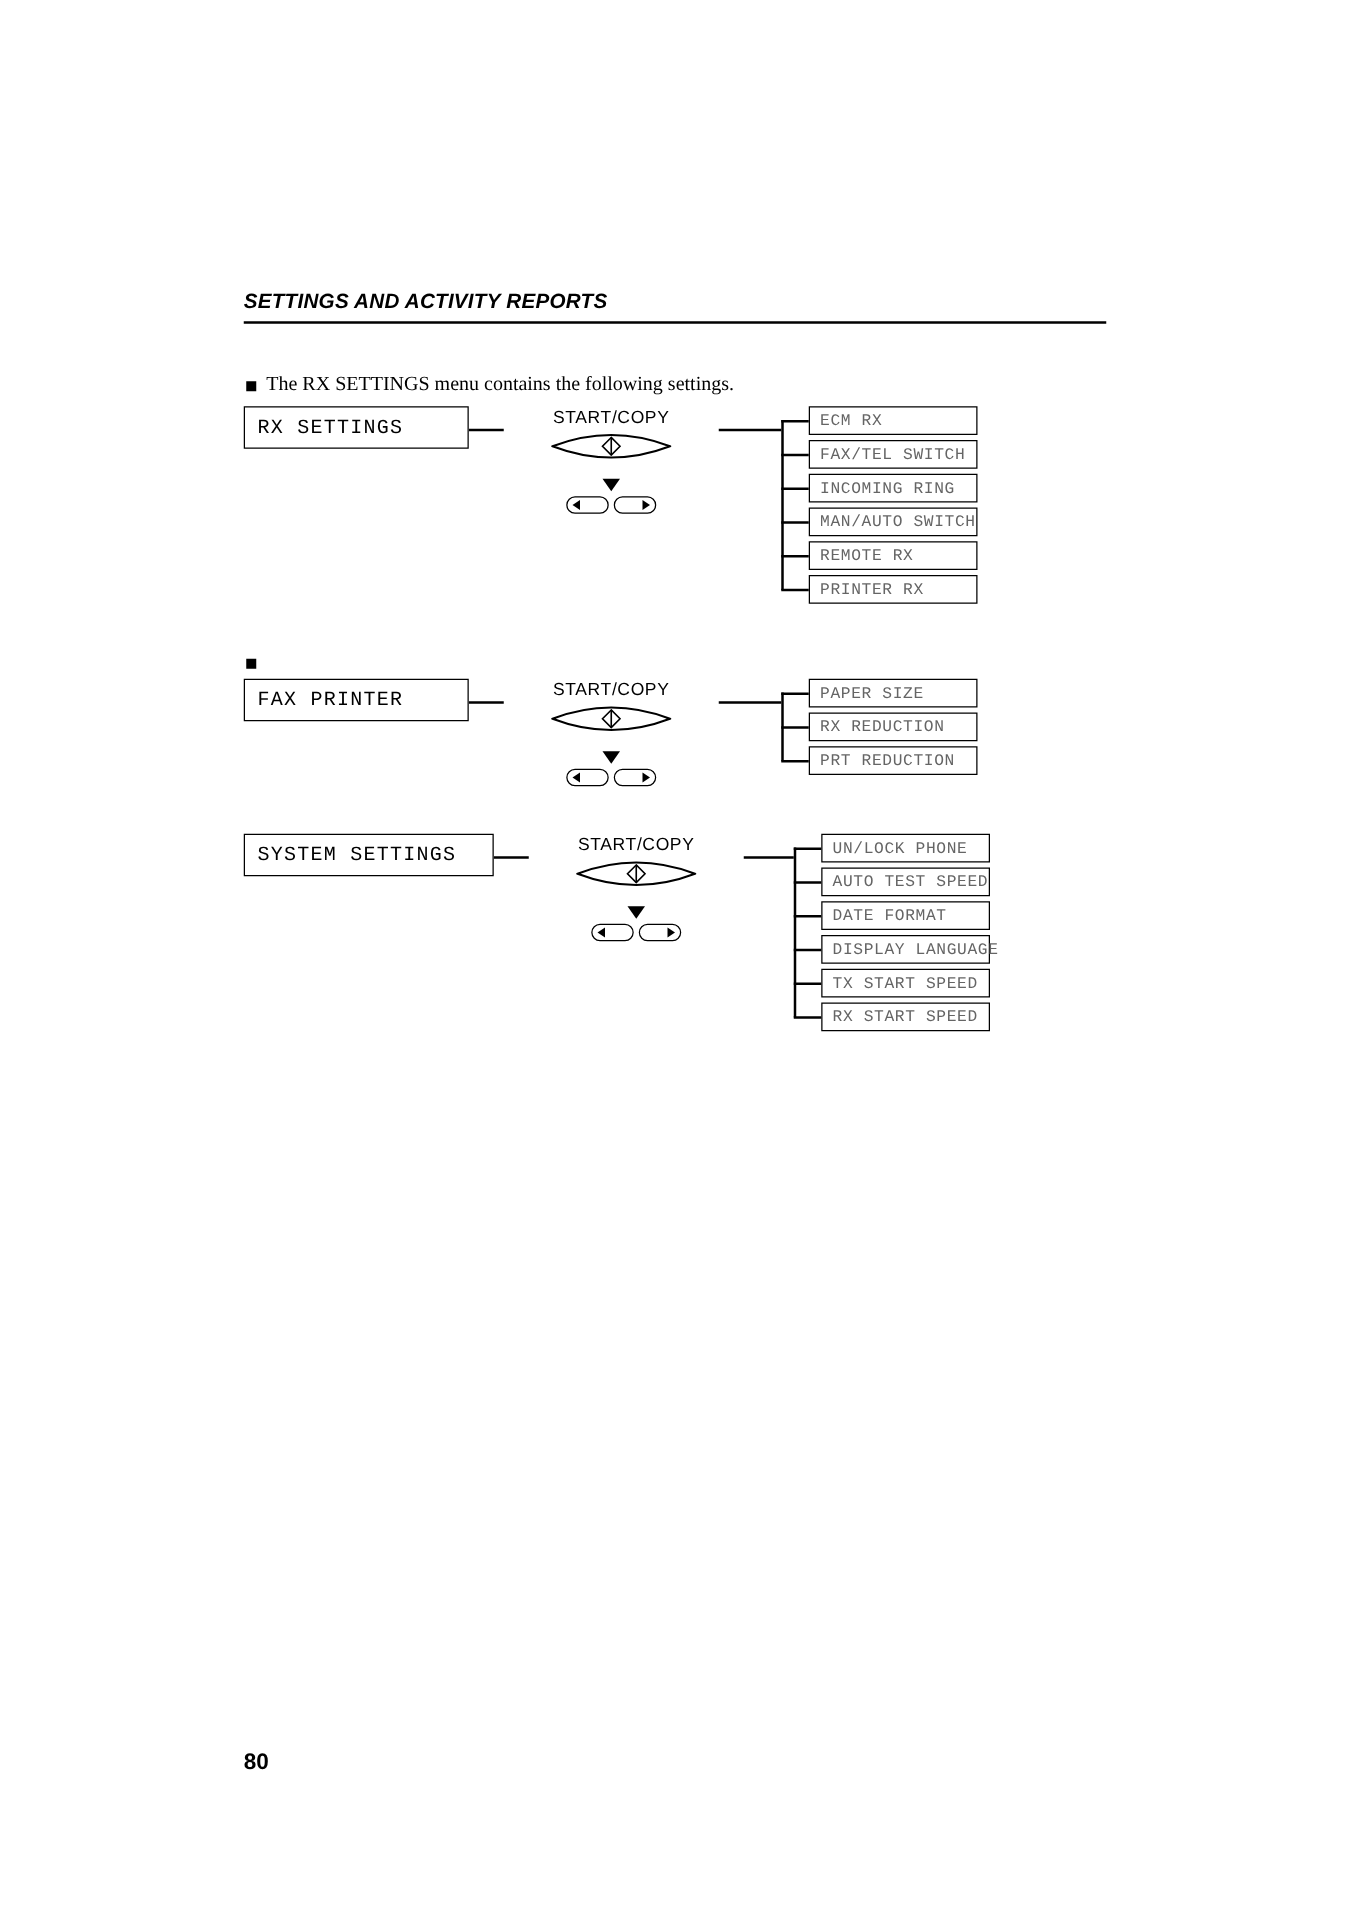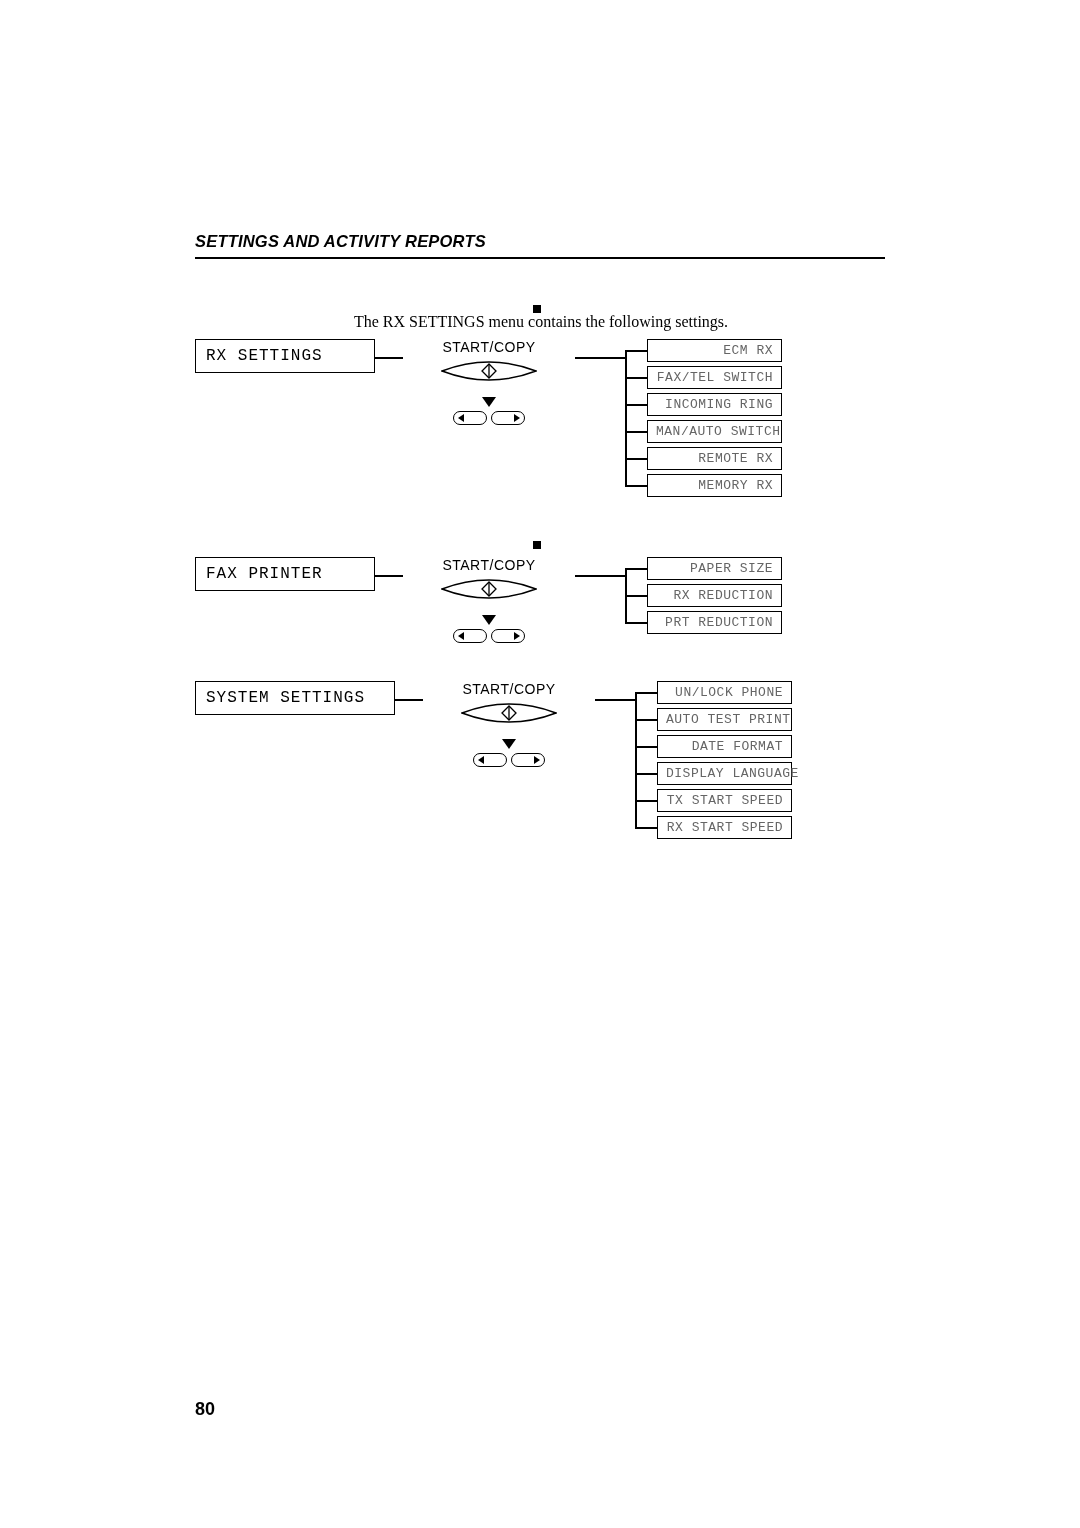--- a/index.html
+++ b/index.html
@@ -26,24 +26,23 @@
     letter-spacing: 0.2px;
     margin-bottom: 6px;
   }
   .header-rule {
     border: none;
     border-top: 2.5px solid #000;
     margin: 0 0 40px 0;
   }
   .bullet-line {
     display: flex;
-    align-items: center;
+    align-items: flex-start;
     font-size: 16px;
     margin: 8px 0 8px 2px;
-    flex-direction: column;
   }
   .bullet-square {
     width: 8px;
     height: 8px;
     background: #000;
     margin-top: 6px;
     margin-right: 8px;
     flex-shrink: 0;
   }
 
@@ -127,21 +126,20 @@
   .pill-tri-r {
     width: 0; height:0;
     border-top: 4px solid transparent;
     border-bottom: 4px solid transparent;
     border-left: 6px solid #000;
   }
 
   .right-col {
     display: flex;
     align-items: stretch;
-    text-align: right;
   }
   .spine {
     width: 22px;
     position: relative;
     flex-shrink: 0;
   }
   .spine::before {
     content: "";
     position: absolute;
     left: 0;
@@ -242,21 +240,21 @@
           <div class="tick" style="top:92px;"></div>
           <div class="tick" style="top:119px;"></div>
           <div class="tick" style="top:146px;"></div>
         </div>
         <div class="option-list">
           <div class="option-box">ECM RX</div>
           <div class="option-box">FAX/TEL SWITCH</div>
           <div class="option-box">INCOMING RING</div>
           <div class="option-box">MAN/AUTO SWITCH</div>
           <div class="option-box">REMOTE RX</div>
-          <div class="option-box">MEMORY RX</div>
+          <div class="option-box">PRINTER RX</div>
         </div>
       </div>
     </div>
   </div>
 
   <div class="bullet-line">
     <div class="bullet-square"></div>
   </div>
 
   <div class="diagram-block">
@@ -337,21 +335,21 @@
         <div class="spine">
           <div class="tick" style="top:11px;"></div>
           <div class="tick" style="top:38px;"></div>
           <div class="tick" style="top:65px;"></div>
           <div class="tick" style="top:92px;"></div>
           <div class="tick" style="top:119px;"></div>
           <div class="tick" style="top:146px;"></div>
         </div>
         <div class="option-list">
           <div class="option-box">UN/LOCK PHONE</div>
-          <div class="option-box">AUTO TEST PRINT</div>
+          <div class="option-box">AUTO TEST SPEED</div>
           <div class="option-box">DATE FORMAT</div>
           <div class="option-box">DISPLAY LANGUAGE</div>
           <div class="option-box">TX START SPEED</div>
           <div class="option-box">RX START SPEED</div>
         </div>
       </div>
     </div>
   </div>
 
   <div class="page-number">80</div>

